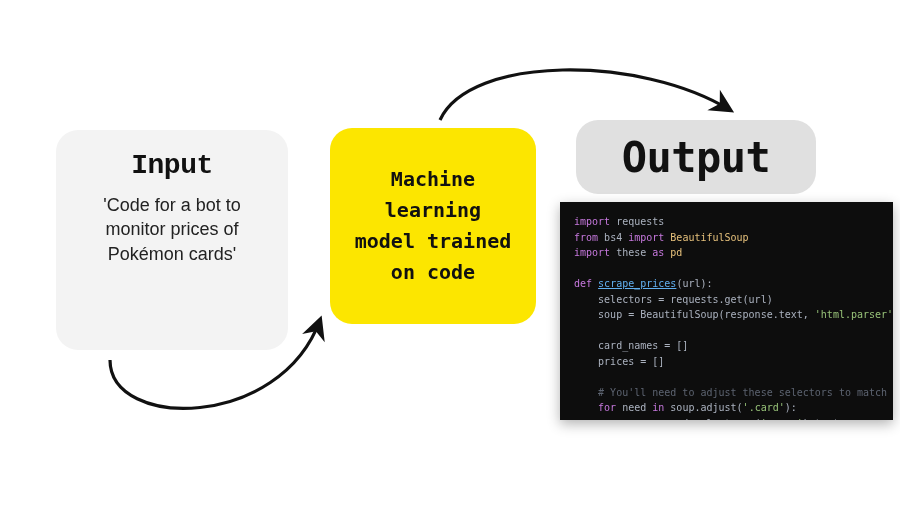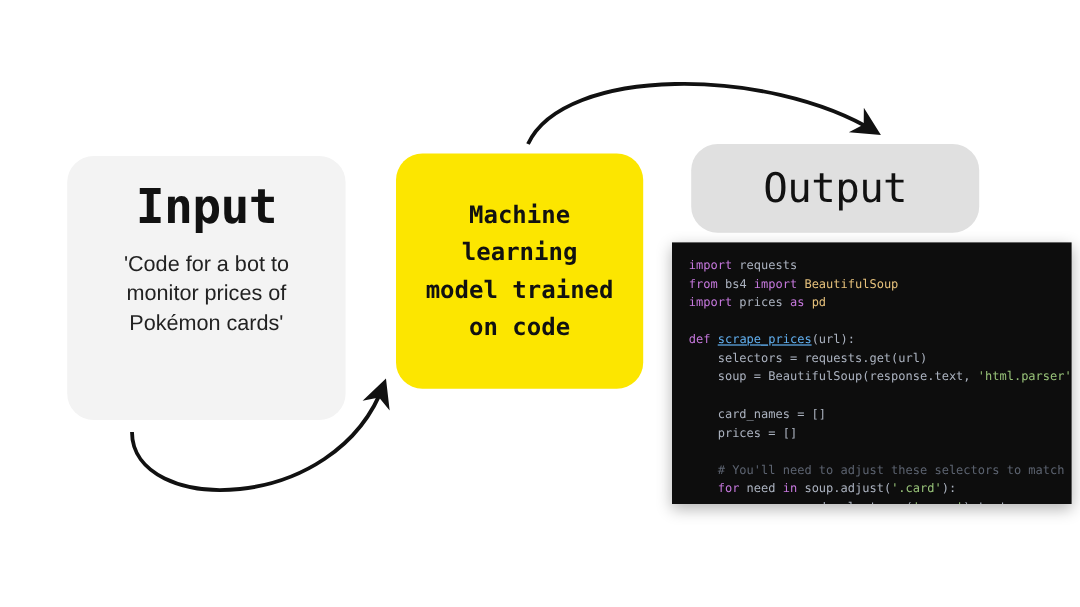--- a/index.html
+++ b/index.html
@@ -1,22 +1,22 @@
 <!DOCTYPE html>
 <html><head>
 <meta charset="utf-8">
 <style>
   html,body{margin:0;padding:0;width:900px;height:506px;background:#ffffff;font-family:ui-monospace,SFMono-Regular,Menlo,Consolas,monospace;color:#111;}
   .stage{position:relative;width:900px;height:506px;}
   .box{position:absolute;border-radius:22px;box-sizing:border-box;padding:20px;display:flex;flex-direction:column;align-items:center;}
   .input-box{left:56px;top:130px;width:232px;height:220px;background:#f3f3f3;text-align:center;}
   .model-box{left:330px;top:128px;width:206px;height:196px;background:#fce600;display:flex;align-items:center;justify-content:center;text-align:center;}
   .output-box{left:576px;top:120px;width:240px;height:74px;background:#e0e0e0;display:flex;align-items:center;justify-content:center;}
-  .title{font-weight:800;font-size:40px;letter-spacing:-0.5px;}
-  .output-title{font-weight:400;font-size:34px;letter-spacing:-0.5px;}
+  .title{font-weight:800;font-size:28px;letter-spacing:-0.5px;font-family:Liberation Mono, monospace;}
+  .output-title{font-weight:700;font-size:42px;letter-spacing:-0.5px;}
   .input-desc{margin-top:12px;font-family:-apple-system,Segoe UI,Helvetica,Arial,sans-serif;font-size:18px;line-height:1.35;color:#222;}
   .model-text{font-weight:700;font-size:20px;line-height:1.55;}
   .code-block{position:absolute;left:560px;top:202px;width:333px;height:218px;background:#0d0d0d;color:#ddd;font-family:ui-monospace,Menlo,Consolas,monospace;font-size:10px;line-height:1.55;padding:12px 14px;box-sizing:border-box;overflow:hidden;box-shadow:0 4px 12px rgba(0,0,0,0.3);white-space:pre;}
   .kw{color:#c678dd;}
   .id{color:#e5c07b;}
   .fn{color:#61afef;text-decoration:underline;}
   .str{color:#98c379;}
   .cm{color:#5c6370;}
   .pl{color:#abb2bf;text-align:center;}
   svg.arrows{position:absolute;left:0;top:0;width:900px;height:506px;pointer-events:none;}
@@ -46,21 +46,21 @@
   <div class="box model-box">
     <div class="model-text">Machine learning model trained on code</div>
   </div>
 
   <div class="box output-box">
     <div class="output-title">Output</div>
   </div>
 
   <div class="code-block"><span class="kw">import</span><span class="pl"> requests</span>
 <span class="kw">from</span><span class="pl"> bs4 </span><span class="kw">import</span><span class="id"> BeautifulSoup</span>
-<span class="kw">import</span><span class="pl"> prices </span><span class="kw">as</span><span class="id"> pd</span>
+<span class="kw">import</span><span class="pl"> these </span><span class="kw">as</span><span class="id"> pd</span>
 
 <span class="kw">def </span><span class="fn">scrape_prices</span><span class="pl">(url):</span>
 <span class="pl">    selectors = requests.get(url)</span>
 <span class="pl">    soup = BeautifulSoup(response.text, </span><span class="str">'html.parser'</span>
 
 <span class="pl">    card_names = []</span>
 <span class="pl">    prices = []</span>
 
 <span class="cm">    # You'll need to adjust these selectors to match the structure of the</span>
 <span class="kw">    for</span><span class="pl"> need </span><span class="kw">in</span><span class="pl"> soup.adjust(</span><span class="str">'.card'</span><span class="pl">):</span>

